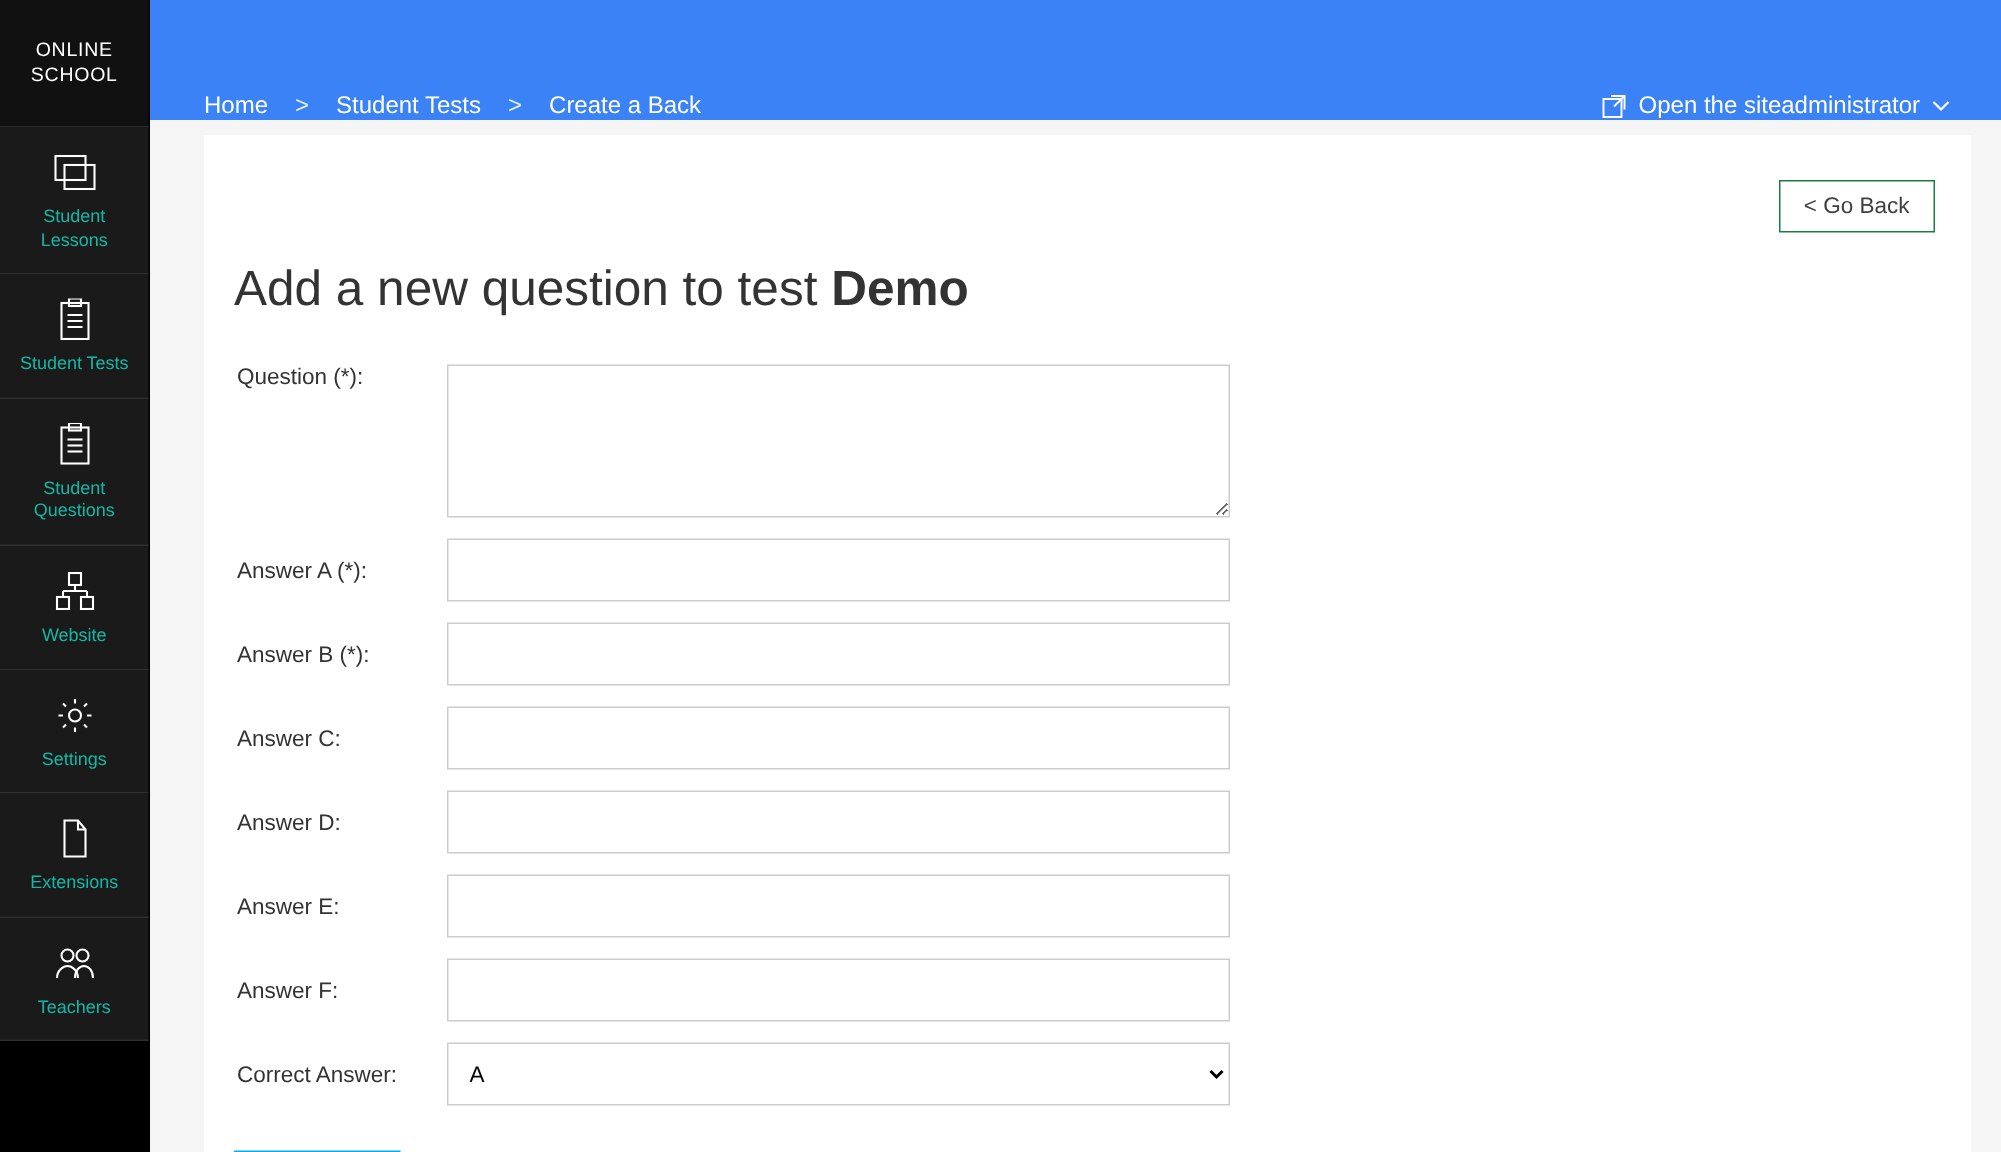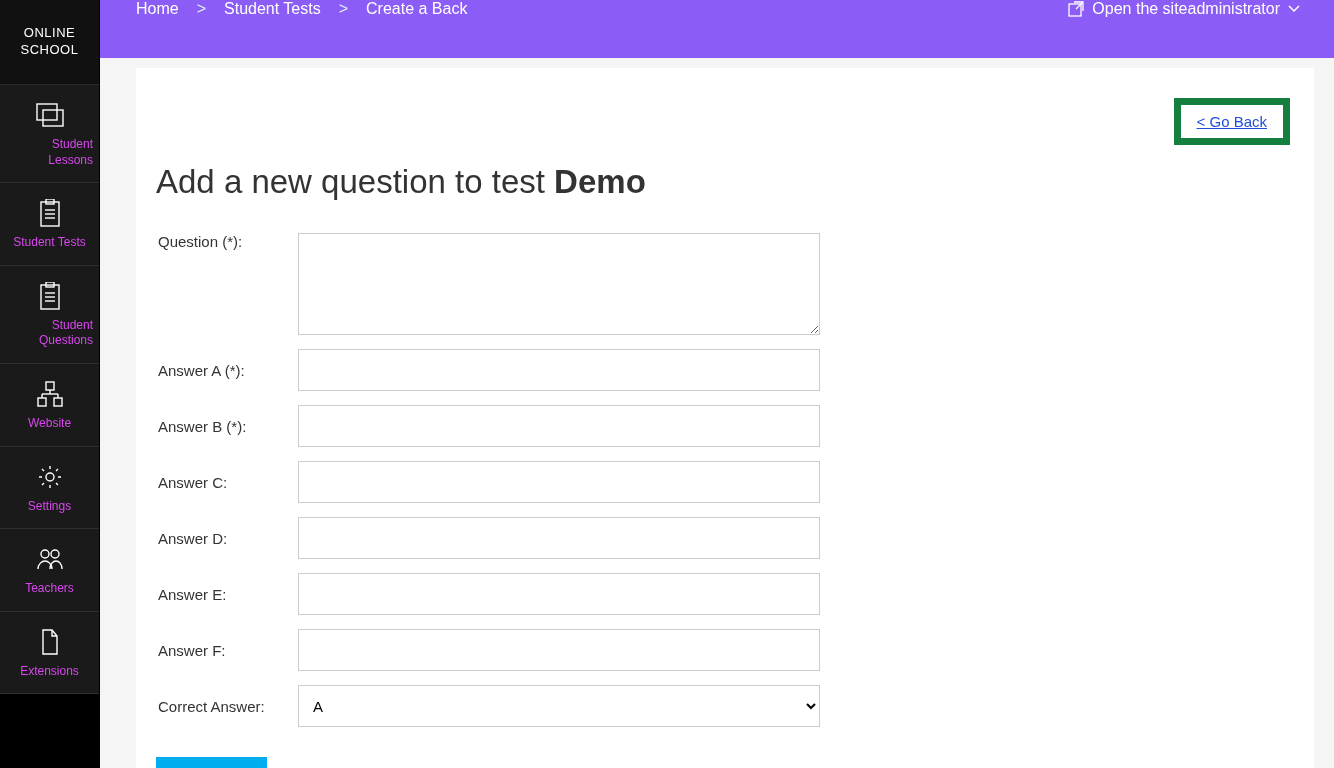--- a/index.html
+++ b/index.html
@@ -4,39 +4,39 @@
 <style>
   * { box-sizing: border-box; margin: 0; padding: 0; }
   body { font-family: "Segoe UI", Arial, sans-serif; font-size: 15px; color: #333; background: #fff; }
   .app { display: flex; width: 1334px; height: 768px; overflow: hidden; }
 
   
   .sidebar { width: 100px; background: #000; color: #fff; display: flex; flex-direction: column; border-right: 1px solid #000; }
   .brand { height: 85px; display: flex; align-items: center; justify-content: center; text-align: center; font-size: 13px; line-height: 1.3; background: #111; border-bottom: 1px solid #2a2a2a; letter-spacing: 0.5px; }
   .nav-item { background: #1a1a1a; border-bottom: 1px solid #2f2f2f; display: flex; flex-direction: column; align-items: center; justify-content: center; padding: 16px 6px 14px; cursor: pointer; }
   .nav-item .icon { width: 28px; height: 28px; margin-bottom: 8px; display: flex; align-items: center; justify-content: center; }
-  .nav-item .label { font-size: 12px; line-height: 1.3; text-align: right; color: #d946ef; }
+  .nav-item .label { font-size: 12px; line-height: 1.3; text-align: center; color: #14b8a6; }
 
   
   .main { flex: 1; display: flex; flex-direction: column; background: #f5f5f5; }
 
   
-  .topbar { height: 58px; background: #8b5cf6; color: #fff; display: flex; align-items: flex-start; padding: 0 34px 0 36px; }
+  .topbar { height: 80px; background: #3b82f6; color: #fff; display: flex; align-items: flex-end; padding: 0 34px 0 36px; }
   .breadcrumbs { display: flex; align-items: center; gap: 18px; font-size: 16px; }
   .breadcrumbs a { color: #fff; text-decoration: none; cursor: pointer; }
   .breadcrumbs .sep { color: #e0f5fd; }
   .topbar-right { margin-left: auto; display: flex; align-items: center; font-size: 16px; }
   .open-site { display: flex; align-items: center; gap: 8px; cursor: pointer; }
   .user-menu { display: flex; align-items: center; gap: 8px; cursor: pointer; }
 
   
   .content-wrap { padding: 10px 20px 0 36px; flex: 1; overflow: auto; }
   .card { background: #fff; padding: 30px 24px 30px 20px; min-height: 660px; }
   .go-back-row { display: flex; justify-content: flex-end; margin-bottom: 18px; }
-  .go-back { border: 7px solid #15803d; background: #fff; padding: 8px 16px; font-size: 15px; color: #1d4ed8; cursor: pointer; text-decoration: underline; }
+  .go-back { border: 1px solid #15803d; background: #fff; padding: 8px 16px; font-size: 15px; color: #404040; cursor: pointer; }
   .page-title { font-size: 33px; font-weight: 300; color: #333; margin-bottom: 32px; }
   .page-title strong { font-weight: 600; }
 
   
   .form-row { display: flex; align-items: center; margin-bottom: 14px; }
   .form-row.top { align-items: flex-start; }
   .form-row .flabel { width: 142px; font-size: 15px; color: #333; padding-left: 2px; }
   .form-row .fcontrol { width: 522px; }
   textarea.fcontrol { width: 522px; height: 102px; border: 1px solid #ccc; resize: both; padding: 8px; font-family: inherit; font-size: 15px; }
   input.fcontrol[type="text"] { width: 522px; height: 42px; border: 1px solid #ccc; padding: 6px 10px; font-size: 15px; }
@@ -112,38 +112,38 @@
         <svg width="26" height="26" viewBox="0 0 26 26" fill="none" stroke="#fff" stroke-width="1.4">
           <circle cx="13" cy="13" r="4"></circle>
           <path d="M13 2v3M13 21v3M2 13h3M21 13h3M5 5l2 2M19 19l2 2M21 5l-2 2M7 19l-2 2"></path>
         </svg>
       </span>
       <span class="label">Settings</span>
     </div>
 
     <div class="nav-item">
       <span class="icon">
+        <svg width="22" height="28" viewBox="0 0 22 28" fill="none" stroke="#fff" stroke-width="1.4">
+          <path d="M4 2h9l5 6v18H4z"></path>
+          <path d="M13 2v6h5"></path>
+        </svg>
+      </span>
+      <span class="label">Extensions</span>
+    </div>
+
+    <div class="nav-item">
+      <span class="icon">
         <svg width="28" height="22" viewBox="0 0 28 22" fill="none" stroke="#fff" stroke-width="1.4">
           <circle cx="9" cy="6" r="4"></circle>
           <circle cx="19" cy="6" r="4"></circle>
           <path d="M2 21c0-5 4-8 7-8s7 3 7 8"></path>
           <path d="M14 21c0-5 3-8 6-8s6 3 6 8"></path>
         </svg>
       </span>
       <span class="label">Teachers</span>
-    </div>
-
-    <div class="nav-item">
-      <span class="icon">
-        <svg width="22" height="28" viewBox="0 0 22 28" fill="none" stroke="#fff" stroke-width="1.4">
-          <path d="M4 2h9l5 6v18H4z"></path>
-          <path d="M13 2v6h5"></path>
-        </svg>
-      </span>
-      <span class="label">Extensions</span>
     </div>
   </aside>
 
   <div class="main">
 
     <div class="topbar">
       <nav class="breadcrumbs">
         <a>Home</a>
         <span class="sep">&gt;</span>
         <a>Student Tests</a>

